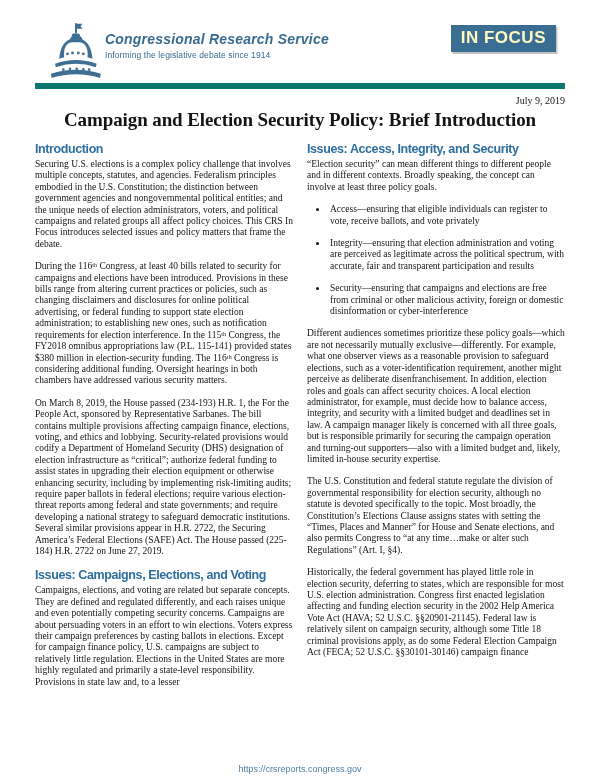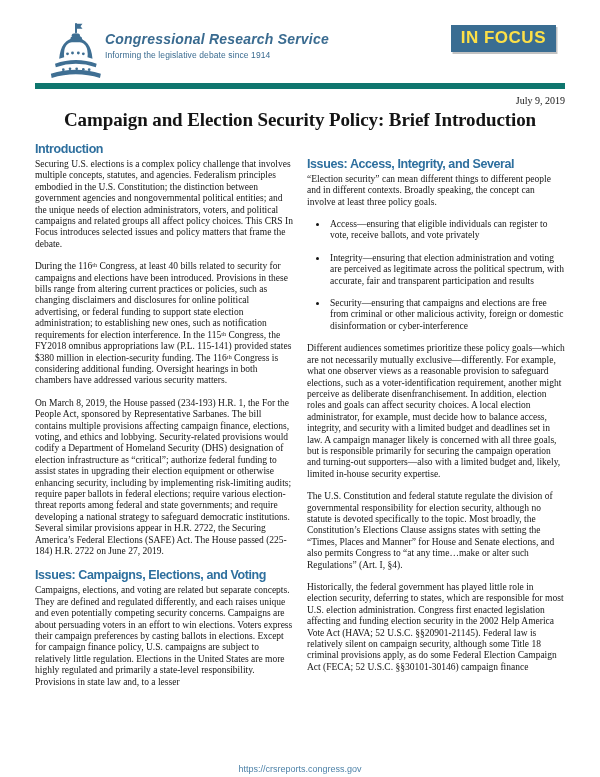--- a/index.html
+++ b/index.html
@@ -16,34 +16,34 @@
   .brand { position:absolute; left:70px; top:31px; }
   .brand-name {
     font-family:"Liberation Sans", sans-serif; font-weight:bold; font-style:italic;
     font-size:14px; color:#3a6b90; letter-spacing:.2px;
   }
   .brand-tagline {
     font-family:"Liberation Sans", sans-serif; font-size:8.5px; color:#3a6b90;
     margin-top:3px; letter-spacing:.1px;
   }
   .badge {
-    position:absolute; right:9px; top:25px; background:#3a6d92; color:#fde047;
+    position:absolute; right:9px; top:25px; background:#3a6d92; color:#fef9c3;
     font-family:"Liberation Sans", sans-serif; font-weight:bold; font-size:17px;
     letter-spacing:.5px; padding:3px 10px 4px; box-shadow:1.5px 2px 0 rgba(120,120,120,.45);
   }
 
   
   .dateline { text-align:right; font-size:10px; margin-top:6px; }
   h1.title {
     text-align:center; font-size:19px; font-weight:bold; margin:3px 0 9px;
     letter-spacing:-.1px;
   }
 
   
-  .columns { display:flex; gap:14px;align-items:center; }
+  .columns { display:flex; gap:14px; }
   .col { width:258px; font-size:9.5px; line-height:11.4px; }
   h2 {
     font-family:"Liberation Sans", sans-serif; font-weight:bold; font-size:12.5px;
     line-height:15px; color:#2e6f9e; letter-spacing:-.4px; margin:10px 0 2px;
     white-space:nowrap;
   }
   h2.first { margin-top:2px; }
   p { margin:0 0 11px; }
   p.cont { margin-bottom:11px; }
   ul.bullets { list-style:disc; margin:0 0 11px; padding-left:21px; }
@@ -102,21 +102,21 @@
 
       <p>During the 116ᵗʰ Congress, at least 40 bills related to security for campaigns and elections have been introduced. Provisions in these bills range from altering current practices or policies, such as changing disclaimers and disclosures for online political advertising, or federal funding to support state election administration; to establishing new ones, such as notification requirements for election interference. In the 115ᵗʰ Congress, the FY2018 omnibus appropriations law (P.L. 115-141) provided states $380 million in election-security funding. The 116ᵗʰ Congress is considering additional funding. Oversight hearings in both chambers have addressed various security matters.</p>
       <p>On March 8, 2019, the House passed (234-193) H.R. 1, the For the People Act, sponsored by Representative Sarbanes. The bill contains multiple provisions affecting campaign finance, elections, voting, and ethics and lobbying. Security-related provisions would codify a Department of Homeland Security (DHS) designation of election infrastructure as “critical”; authorize federal funding to assist states in upgrading their election equipment or otherwise enhancing security, including by implementing risk-limiting audits; require paper ballots in federal elections; require various election-threat reports among federal and state governments; and require developing a national strategy to safeguard democratic institutions. Several similar provisions appear in H.R. 2722, the Securing America’s Federal Elections (SAFE) Act. The House passed (225-184) H.R. 2722 on June 27, 2019.</p>
 
       <h2>Issues: Campaigns, Elections, and Voting</h2>
       <p>Campaigns, elections, and voting are related but separate concepts. They are defined and regulated differently, and each raises unique and even potentially competing security concerns. Campaigns are about persuading voters in an effort to win elections. Voters express their campaign preferences by casting ballots in elections. Except for campaign finance policy, U.S. campaigns are subject to relatively little regulation. Elections in the United States are more highly regulated and primarily a state-level responsibility. Provisions in state law and, to a lesser</p>
     </div>
 
     <div class="col">
 
-      <h2 class="first">Issues: Access, Integrity, and Several</h2>
+      <h2 class="first">Issues: Access, Integrity, and Security</h2>
       <p>“Election security” can mean different things to different people and in different contexts. Broadly speaking, the concept can involve at least three policy goals.</p>
       <ul class="bullets">
         <li>Access—ensuring that eligible individuals can register to vote, receive ballots, and vote privately</li>
         <li>Integrity—ensuring that election administration and voting are perceived as legitimate across the political spectrum, with accurate, fair and transparent participation and results</li>
         <li>Security—ensuring that campaigns and elections are free from criminal or other malicious activity, foreign or domestic disinformation or cyber-interference</li>
       </ul>
       <p>Different audiences sometimes prioritize these policy goals—which are not necessarily mutually exclusive—differently. For example, what one observer views as a reasonable provision to safeguard elections, such as a voter-identification requirement, another might perceive as deliberate disenfranchisement. In addition, election roles and goals can affect security choices. A local election administrator, for example, must decide how to balance access, integrity, and security with a limited budget and deadlines set in law. A campaign manager likely is concerned with all three goals, but is responsible primarily for securing the campaign operation and turning-out supporters—also with a limited budget and, likely, limited in-house security expertise.</p>
 
       <p>The U.S. Constitution and federal statute regulate the division of governmental responsibility for election security, although no statute is devoted specifically to the topic. Most broadly, the Constitution’s Elections Clause assigns states with setting the “Times, Places and Manner” for House and Senate elections, and also permits Congress to “at any time…make or alter such Regulations” (Art. I, §4).</p>
       <p>Historically, the federal government has played little role in election security, deferring to states, which are responsible for most U.S. election administration. Congress first enacted legislation affecting and funding election security in the 2002 Help America Vote Act (HAVA; 52 U.S.C. §§20901-21145). Federal law is relatively silent on campaign security, although some Title 18 criminal provisions apply, as do some Federal Election Campaign Act (FECA; 52 U.S.C. §§30101-30146) campaign finance</p>

